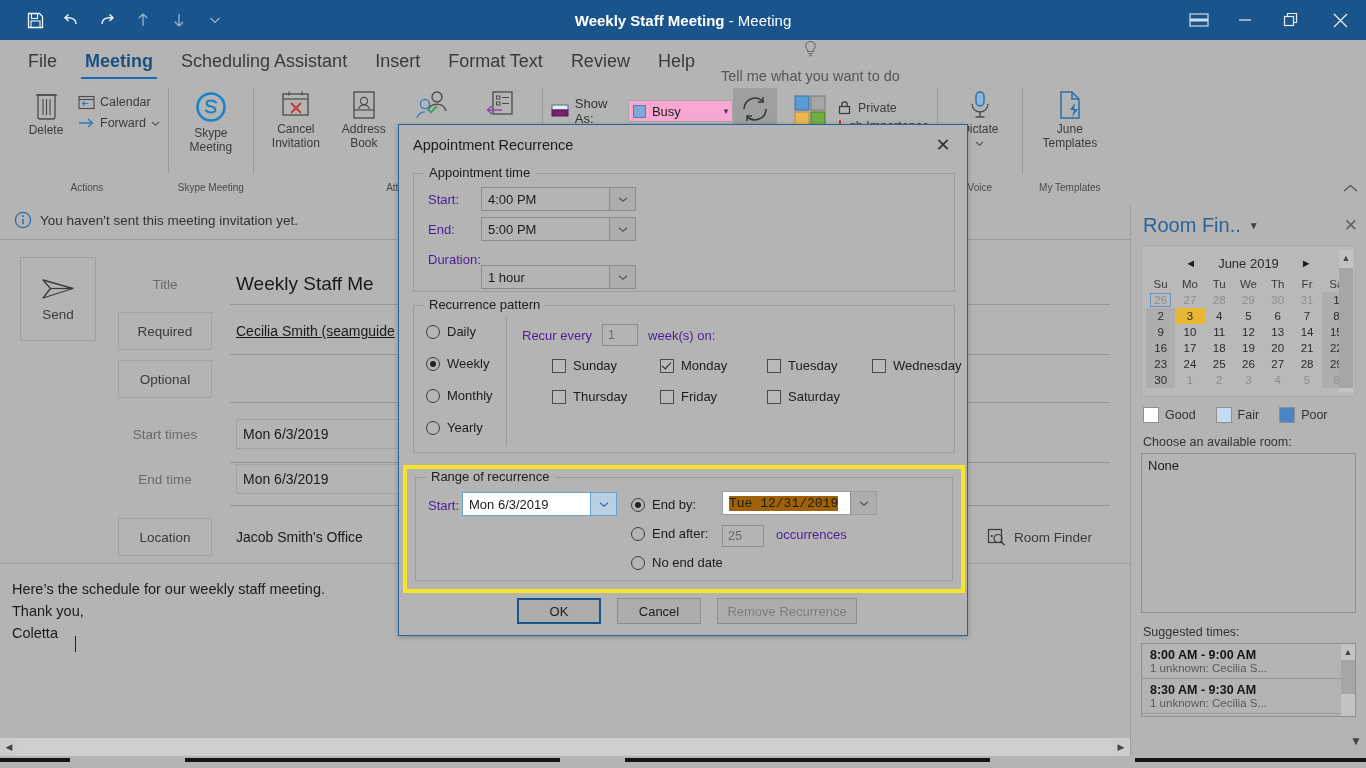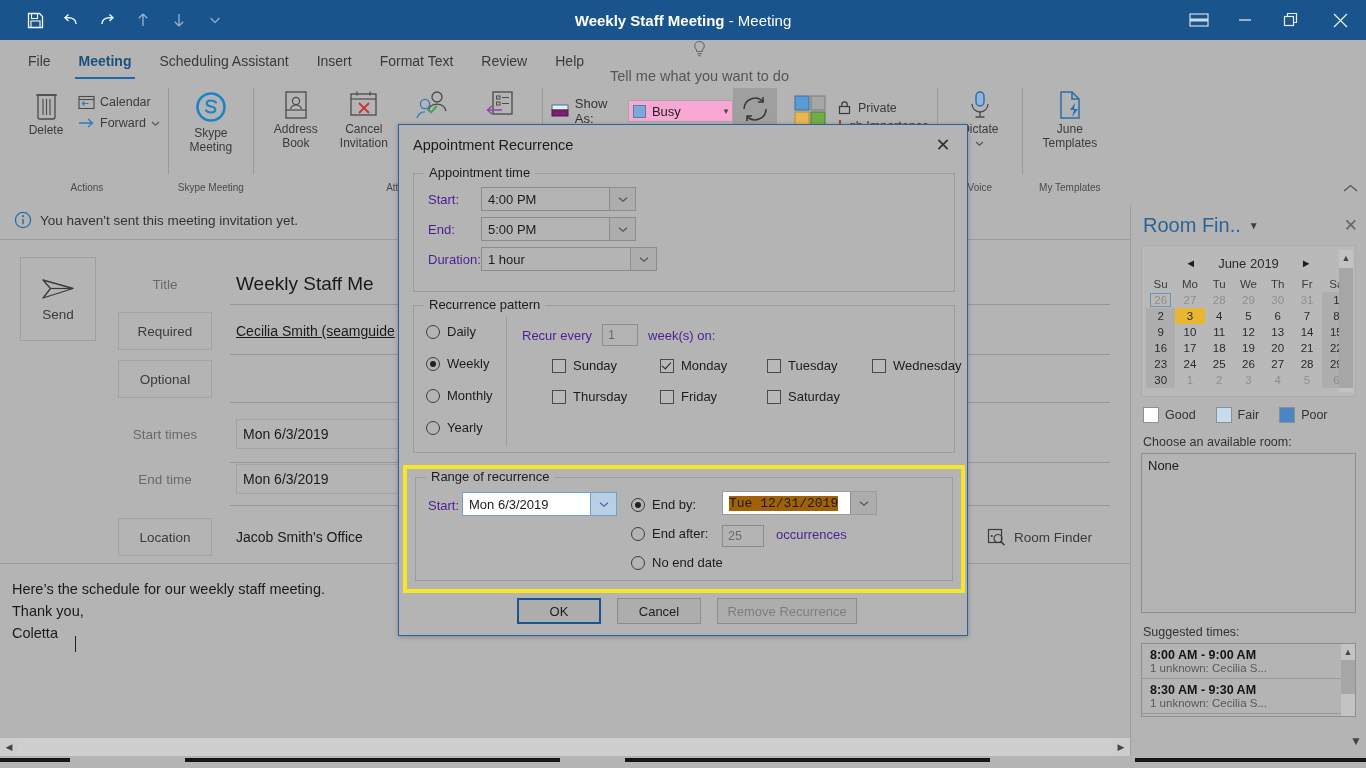--- a/index.html
+++ b/index.html
@@ -32,21 +32,21 @@
   }
   .title-text .b { font-weight:600; }
   .win-ctrls { position:absolute; right:0; top:0; height:40px; display:flex; }
   .win-btn { width:46px; height:40px; display:flex; align-items:center; justify-content:center; color:#e7eef5; }
   .win-btn.wide { width:52px; }
 
   
   .ribbon { position:absolute; left:0; top:40px; width:1366px; height:160px; background:#b4b4b4; }
   .tabs { display:flex; align-items:flex-end; height:42px; padding-left:14px; gap:0; }
   .tab {
-    font-size:14px; color:#3a3a3a; padding:0 14px; height:42px;
+    font-size:18px; color:#3a3a3a; padding:0 14px; height:42px;
     display:flex; align-items:center; position:relative; white-space:nowrap;
   }
   .tab.active { color:#1b4f80; font-weight:600; }
   .tab.active:after {
     content:""; position:absolute; left:10px; right:10px; bottom:3px; height:2.5px; background:#1b6ab0;
   }
   .tellme { display:flex; align-items:center; gap:9px; padding:0 12px; height:42px; color:#555; font-size:14.5px;flex-direction:column; }
 
   
   .rbody { position:relative; height:118px; display:flex; align-items:stretch; padding-left:8px; }
@@ -356,39 +356,39 @@
           </div>
         </div>
         <div class="glabel">Skype Meeting</div>
       </div>
       <div class="gsep"></div>
 
       <div class="rgroup">
         <div class="gcontent">
           <div class="bigbtn w68">
             <span class="ico">
+              <svg width="32" height="30" viewBox="0 0 32 30">
+                  <rect x="3" y="4" width="25" height="21" fill="none" stroke="#4a4a4a" stroke-width="1.3"></rect>
+                  <path d="M3 9h25" stroke="#4a4a4a" stroke-width="1.2"></path>
+                  <path d="M9 1.5v4M22 1.5v4" stroke="#4a4a4a" stroke-width="1.2"></path>
+                  <path d="M11 13l10 10M21 13L11 23" stroke="#c0392b" stroke-width="1.8"></path>
+                </svg>
+            </span>
+            <span>Cancel Invitation</span>
+          </div>
+          <div class="bigbtn w68">
+            <span class="ico">
               <svg width="28" height="30" viewBox="0 0 28 30">
                   <rect x="4" y="2" width="20" height="26" fill="none" stroke="#4a4a4a" stroke-width="1.3"></rect>
                   <path d="M4 20h20" stroke="#4a4a4a" stroke-width="1.2"></path>
                   <circle cx="14" cy="11" r="3.6" fill="none" stroke="#4a4a4a" stroke-width="1.2"></circle>
                   <path d="M8.5 19c.8-2.6 2.9-4 5.5-4s4.7 1.4 5.5 4" fill="none" stroke="#4a4a4a" stroke-width="1.2"></path>
                 </svg>
             </span>
             <span>Address Book</span>
-          </div>
-          <div class="bigbtn w68">
-            <span class="ico">
-              <svg width="32" height="30" viewBox="0 0 32 30">
-                  <rect x="3" y="4" width="25" height="21" fill="none" stroke="#4a4a4a" stroke-width="1.3"></rect>
-                  <path d="M3 9h25" stroke="#4a4a4a" stroke-width="1.2"></path>
-                  <path d="M9 1.5v4M22 1.5v4" stroke="#4a4a4a" stroke-width="1.2"></path>
-                  <path d="M11 13l10 10M21 13L11 23" stroke="#c0392b" stroke-width="1.8"></path>
-                </svg>
-            </span>
-            <span>Cancel Invitation</span>
           </div>
           <div class="bigbtn w68">
             <span class="ico">
               <svg width="36" height="30" viewBox="0 0 36 30">
                   <circle cx="23" cy="7" r="5" fill="none" stroke="#4a4a4a" stroke-width="1.3"></circle>
                   <path d="M14 21c1.3-4.4 4.8-6.8 9-6.8s7.7 2.4 9 6.8" fill="none" stroke="#4a4a4a" stroke-width="1.3"></path>
                   <circle cx="11" cy="14" r="4.6" fill="none" stroke="#2b7cb8" stroke-width="1.3"></circle>
                   <path d="M3 28c1.2-4 4.4-6.2 8-6.2" fill="none" stroke="#2b7cb8" stroke-width="1.3"></path>
                   <path d="M14 19l3.2 3.4 5.6-6.4" fill="none" stroke="#3aa35a" stroke-width="1.9"></path>
                 </svg>
@@ -781,21 +781,21 @@
       <div style="position:absolute; left:14px; top:48px;" class="dlabel">End:</div>
       <div class="dcombo" style="position:absolute; left:67px; top:43px; width:155px;">
         <span class="txt">5:00 PM</span>
         <span class="btn">
           <svg width="10" height="7" viewBox="0 0 10 7">
               <path d="M1 1.8l4 3.4 4-3.4" fill="none" stroke="#555" stroke-width="1.2"></path>
             </svg>
         </span>
       </div>
       <div style="position:absolute; left:14px; top:78px;" class="dlabel">Duration:</div>
-      <div class="dcombo" style="position:absolute; left:67px; top:73px; width:176px;">
+      <div class="dcombo" style="position:absolute; left:67px; top:91px; width:155px;">
         <span class="txt">1 hour</span>
         <span class="btn">
           <svg width="10" height="7" viewBox="0 0 10 7">
               <path d="M1 1.8l4 3.4 4-3.4" fill="none" stroke="#555" stroke-width="1.2"></path>
             </svg>
         </span>
       </div>
     </div>
 
     <div class="fieldset" style="left:14px; top:180px; width:542px; height:148px;">

